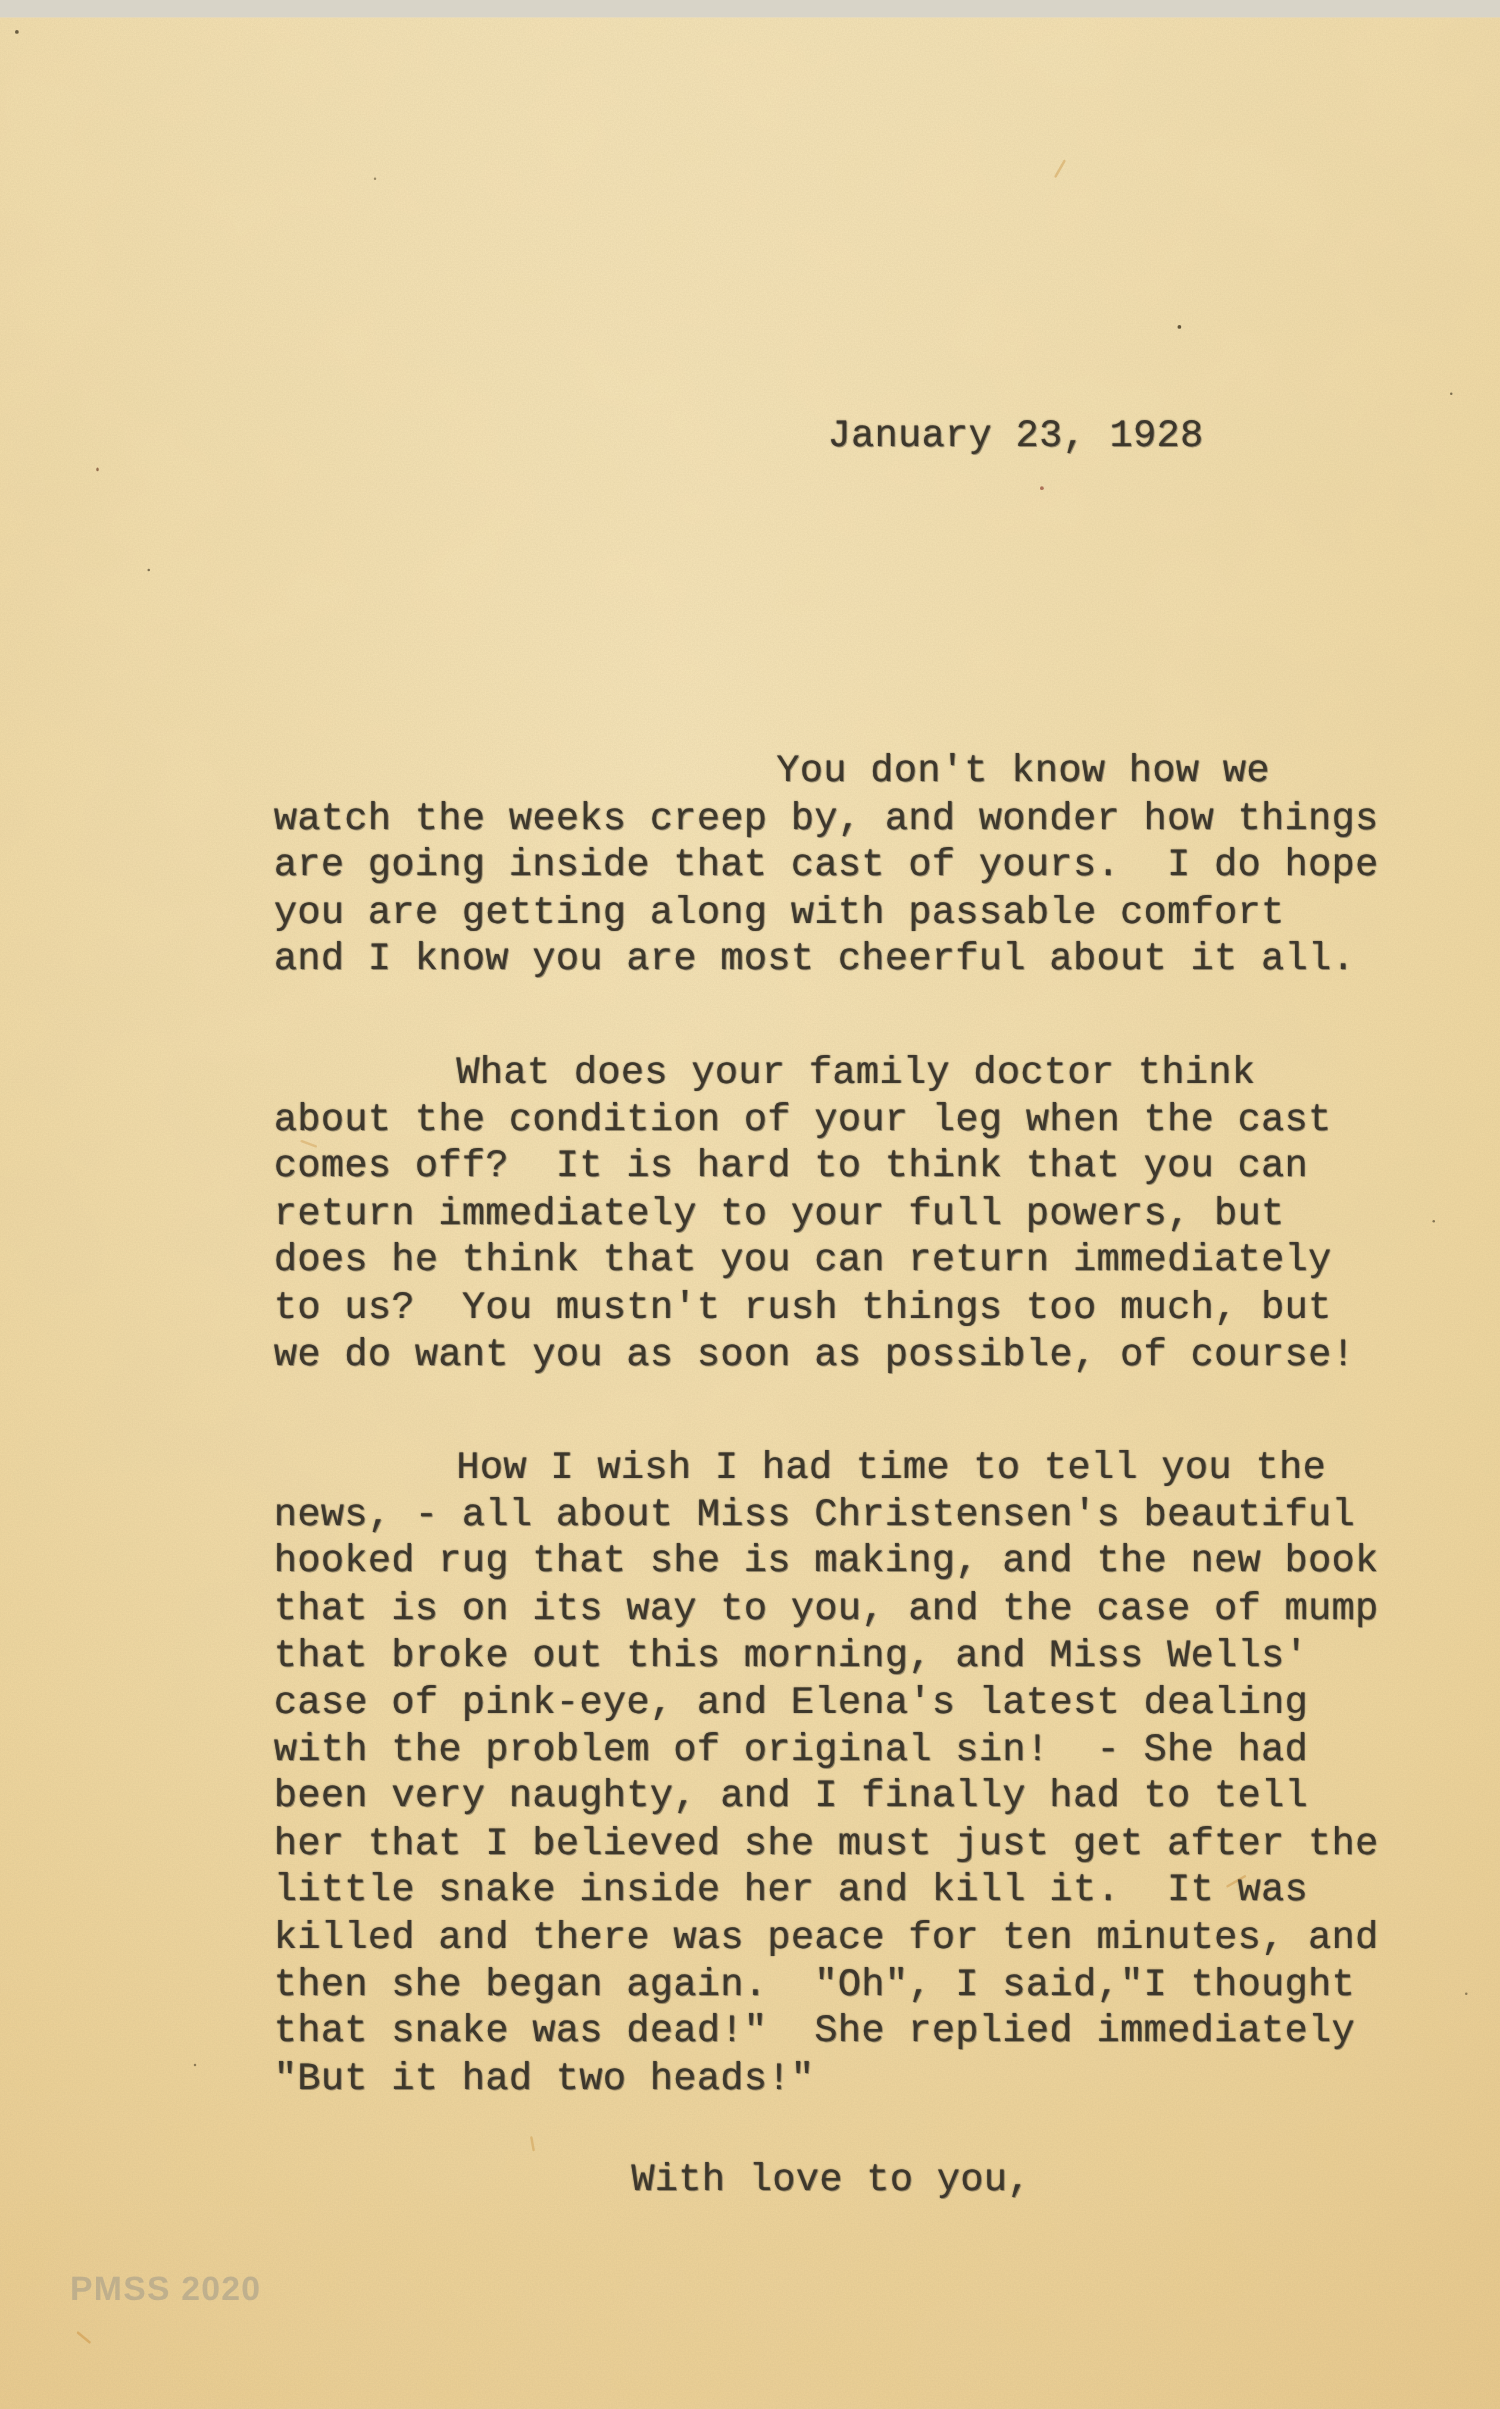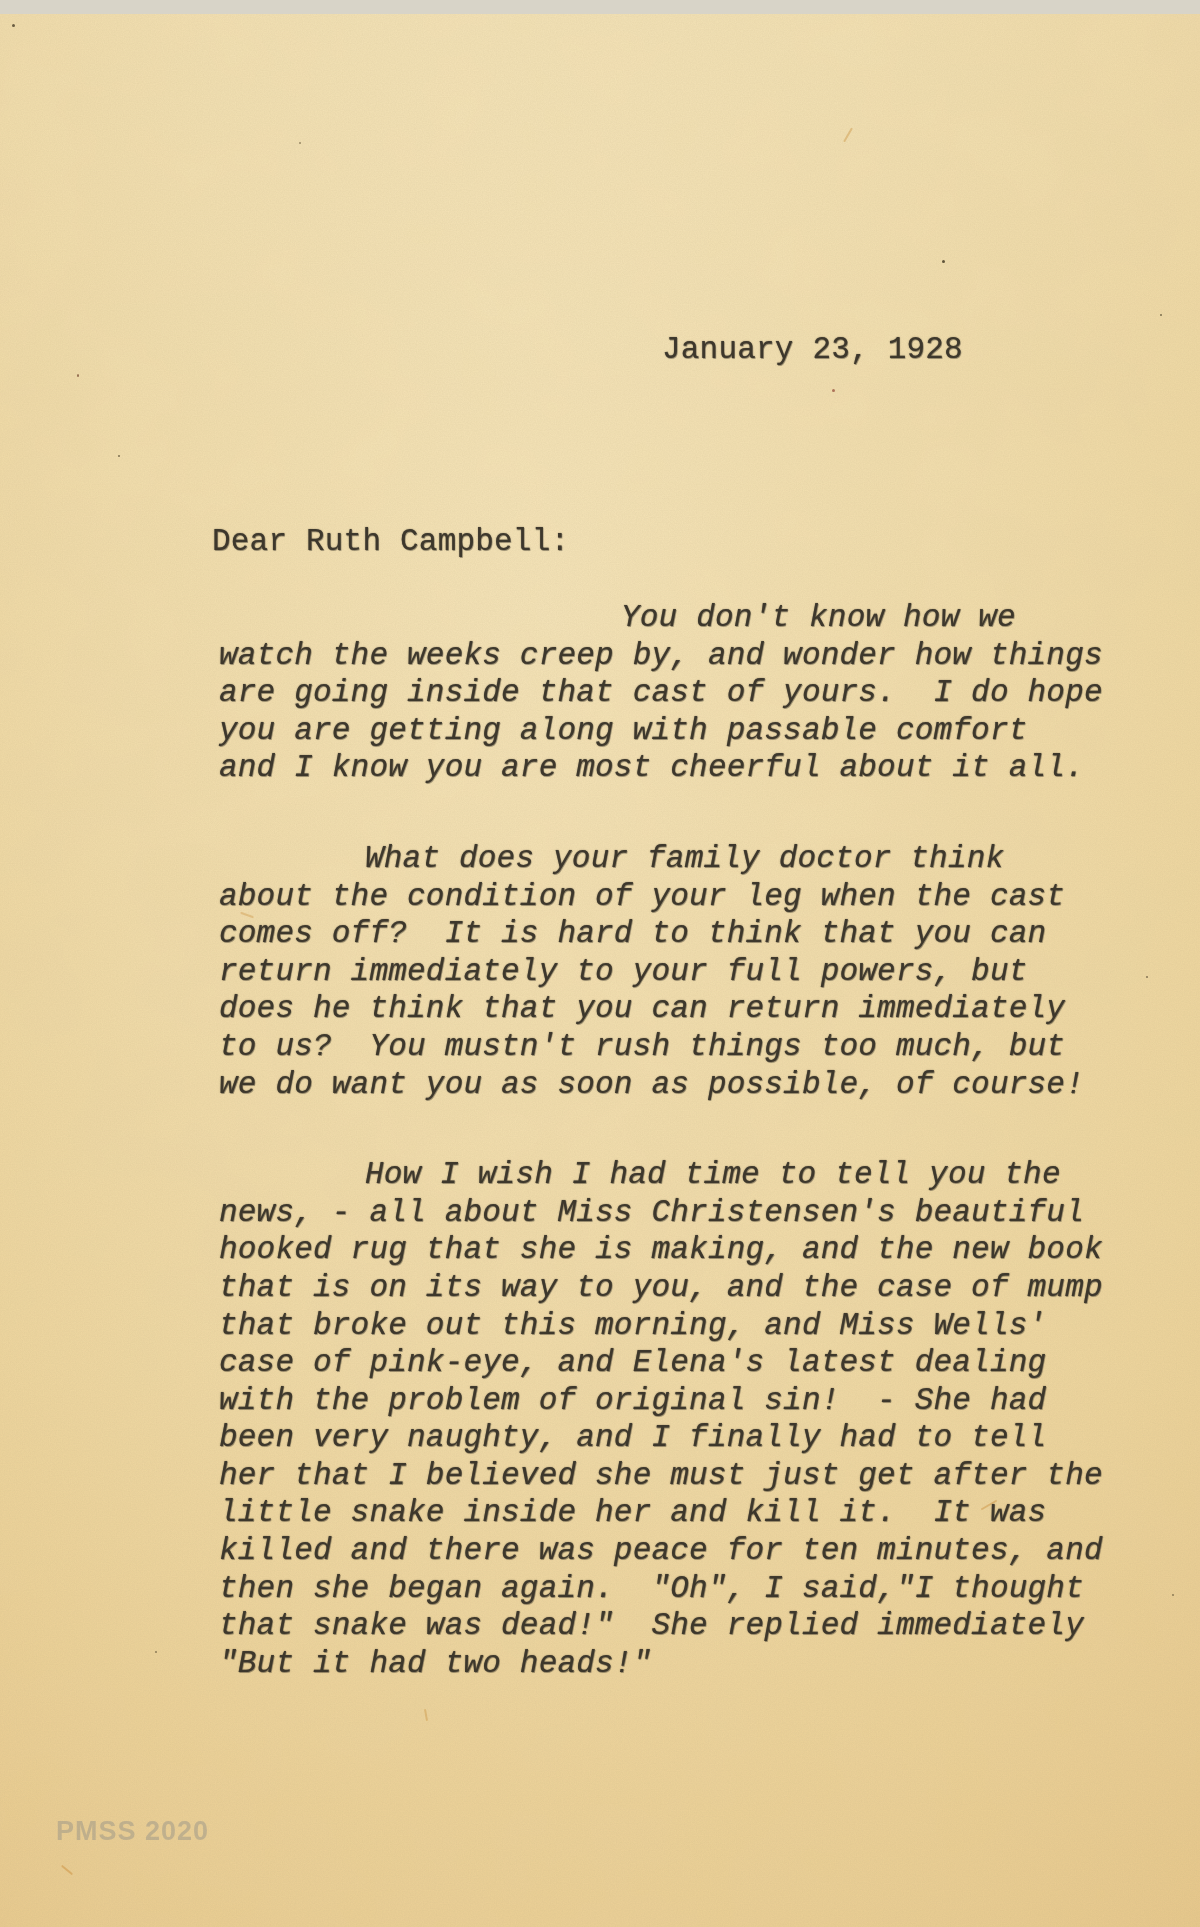--- a/index.html
+++ b/index.html
@@ -43,21 +43,21 @@
     text-shadow:
       0 0 1.3px rgba(58,53,42,0.70),
       0.7px 0.6px 0.5px rgba(58,53,42,0.38);
     letter-spacing: 0.2px;
   }
 
   .date-line      { left: 662px; top: 317px; }
   .salutation     { left: 212px; top: 509px; }
   .letter-body    { left: 219px; top: 585px; width: 950px; }
   .paragraph      { margin: 0 0 53px 0; }
-  .line           { white-space: pre; font-style: italic; }
+  .line           { white-space: pre; }
   .closing        { left: 505px; top: 1712px; }
 
   .watermark {
     position: absolute;
     left: 56px;
     top: 1802px;
     font-family: "Liberation Sans", sans-serif;
     font-size: 27px;
     font-weight: 700;
     letter-spacing: 1px;
@@ -102,19 +102,19 @@
   <div class="speck" style="left:12px; top:10px; width:3px; height:3px; background:rgba(50,40,22,0.7);"></div>
   <div class="speck" style="left:1172px; top:1580px; width:2px; height:2px; background:rgba(50,40,22,0.5);"></div>
   <div class="speck" style="left:155px; top:1637px; width:2px; height:2px; background:rgba(50,40,22,0.5);"></div>
   <div class="fiber" style="left:60px; top:1855px; width:14px; transform:rotate(40deg); background:rgba(205,150,70,0.55);"></div>
   <div class="fiber" style="left:840px; top:120px; width:16px; transform:rotate(120deg); background:rgba(205,150,70,0.45);"></div>
   <div class="fiber" style="left:420px; top:1700px; width:12px; transform:rotate(80deg); background:rgba(205,150,70,0.45);"></div>
   <div class="fiber" style="left:980px; top:1490px; width:18px; transform:rotate(150deg); background:rgba(205,150,70,0.5);"></div>
   <div class="fiber" style="left:240px; top:900px; width:14px; transform:rotate(20deg); background:rgba(205,150,70,0.4);"></div>
 
   <div class="ink date-line">January 23, 1928</div>
-  <div class="ink salutation">Dear Ruth Campbell:</div>
   <div class="ink letter-body"><div class="paragraph"><div class="line" style="padding-left: 402px;">You don't know how we</div><div class="line">watch the weeks creep by, and wonder how things</div><div class="line">are going inside that cast of yours.  I do hope</div><div class="line">you are getting along with passable comfort</div><div class="line">and I know you are most cheerful about it all.</div></div><div class="paragraph"><div class="line" style="padding-left: 146px;">What does your family doctor think</div><div class="line">about the condition of your leg when the cast</div><div class="line">comes off?  It is hard to think that you can</div><div class="line">return immediately to your full powers, but</div><div class="line">does he think that you can return immediately</div><div class="line">to us?  You mustn't rush things too much, but</div><div class="line">we do want you as soon as possible, of course!</div></div><div class="paragraph"><div class="line" style="padding-left: 146px;">How I wish I had time to tell you the</div><div class="line">news, - all about Miss Christensen's beautiful</div><div class="line">hooked rug that she is making, and the new book</div><div class="line">that is on its way to you, and the case of mump</div><div class="line">that broke out this morning, and Miss Wells'</div><div class="line">case of pink-eye, and Elena's latest dealing</div><div class="line">with the problem of original sin!  - She had</div><div class="line">been very naughty, and I finally had to tell</div><div class="line">her that I believed she must just get after the</div><div class="line">little snake inside her and kill it.  It was</div><div class="line">killed and there was peace for ten minutes, and</div><div class="line">then she began again.  "Oh", I said,"I thought</div><div class="line">that snake was dead!"  She replied immediately</div><div class="line">"But it had two heads!"</div></div></div>
+  <div class="ink closing">With love to you,</div>
 
   <div class="watermark">PMSS 2020</div>
 
   <div class="bottom-strip"></div>
 </div>
 
 </body></html>

